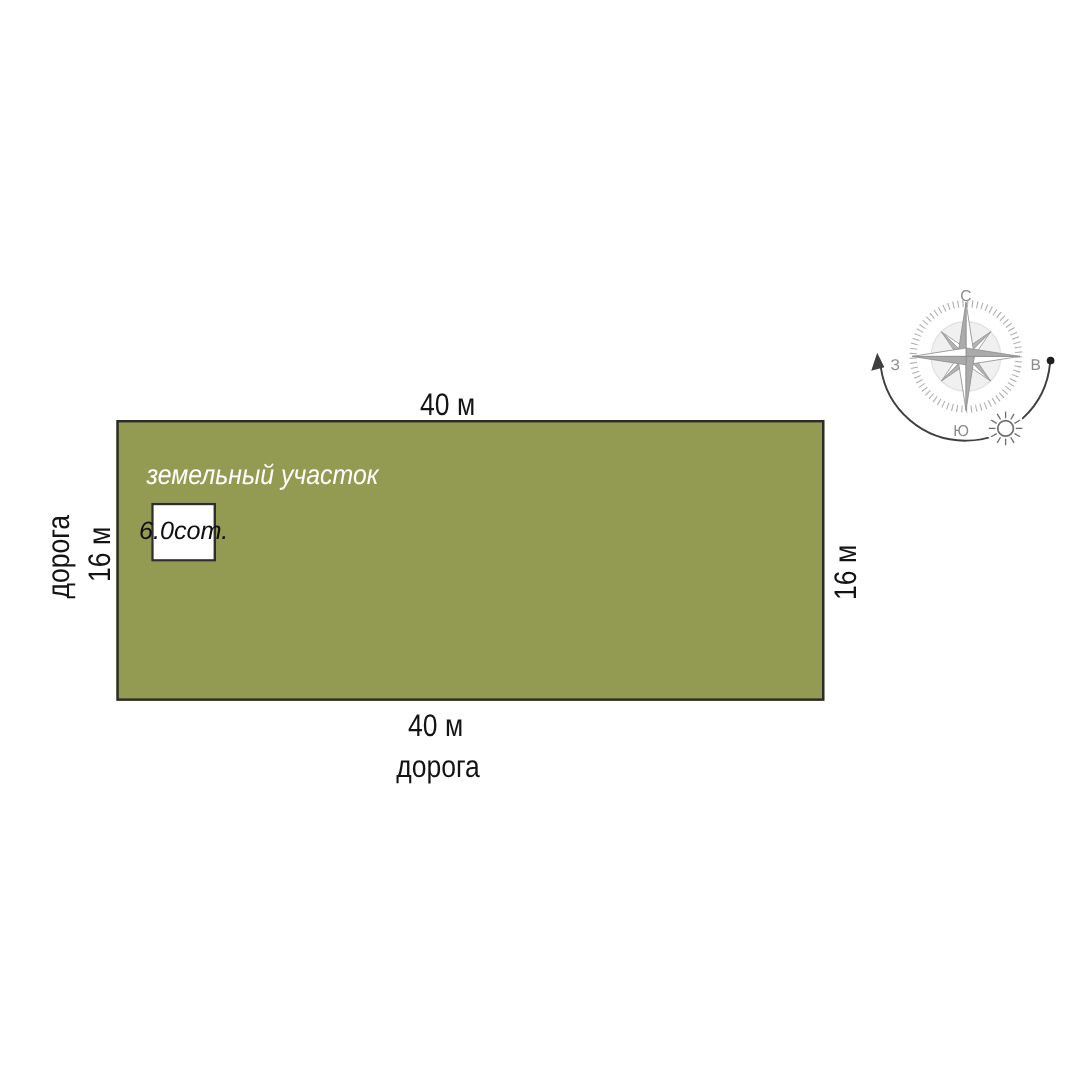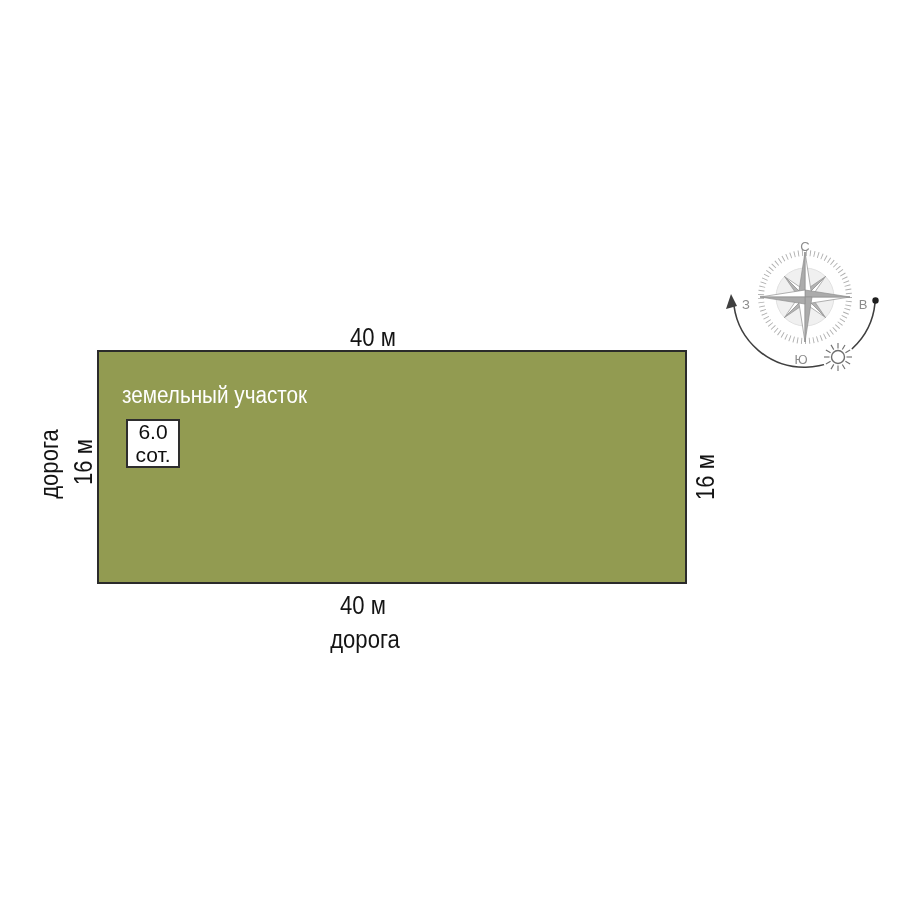--- a/index.html
+++ b/index.html
@@ -3,31 +3,31 @@
 <meta charset="utf-8">
 <style>
   html,body{margin:0;padding:0;background:#fff;}
   .stage{
     position:relative;width:900px;height:900px;background:#ffffff;overflow:hidden;
     font-family:"Liberation Sans",sans-serif;color:#161616;
   }
   
   .plot{
     position:absolute;left:97px;top:350px;width:590px;height:234px;
-    box-sizing:border-box;border:2px solid #2b2b2b;background:#929b51;
+    box-sizing:border-box;border:2px solid #2b2b2b;background:#929b51;font-style:italic;
   }
   .plot-name{
     position:absolute;left:23px;top:30px;color:#ffffff;
     font-size:23px;font-weight:500;white-space:nowrap;
     transform:scaleX(.9);transform-origin:left center;
   }
   .area-box{
     position:absolute;left:27px;top:67px;width:54px;height:49px;
     box-sizing:border-box;background:#ffffff;border:2px solid #2e2e2e;
-    display:flex;flex-direction:column;align-items:center;justify-content:center;
+    display:flex;align-items:center;justify-content:center;
     font-size:21px;line-height:1.05;color:#0f0f0f;
   }
   
   .watermark{
     position:absolute;left:450px;top:456px;transform:translate(-50%,-50%);
     font-size:68px;font-weight:bold;letter-spacing:-2px;
     color:rgba(255,255,255,.3);white-space:nowrap;
   }
   
   .lbl{

